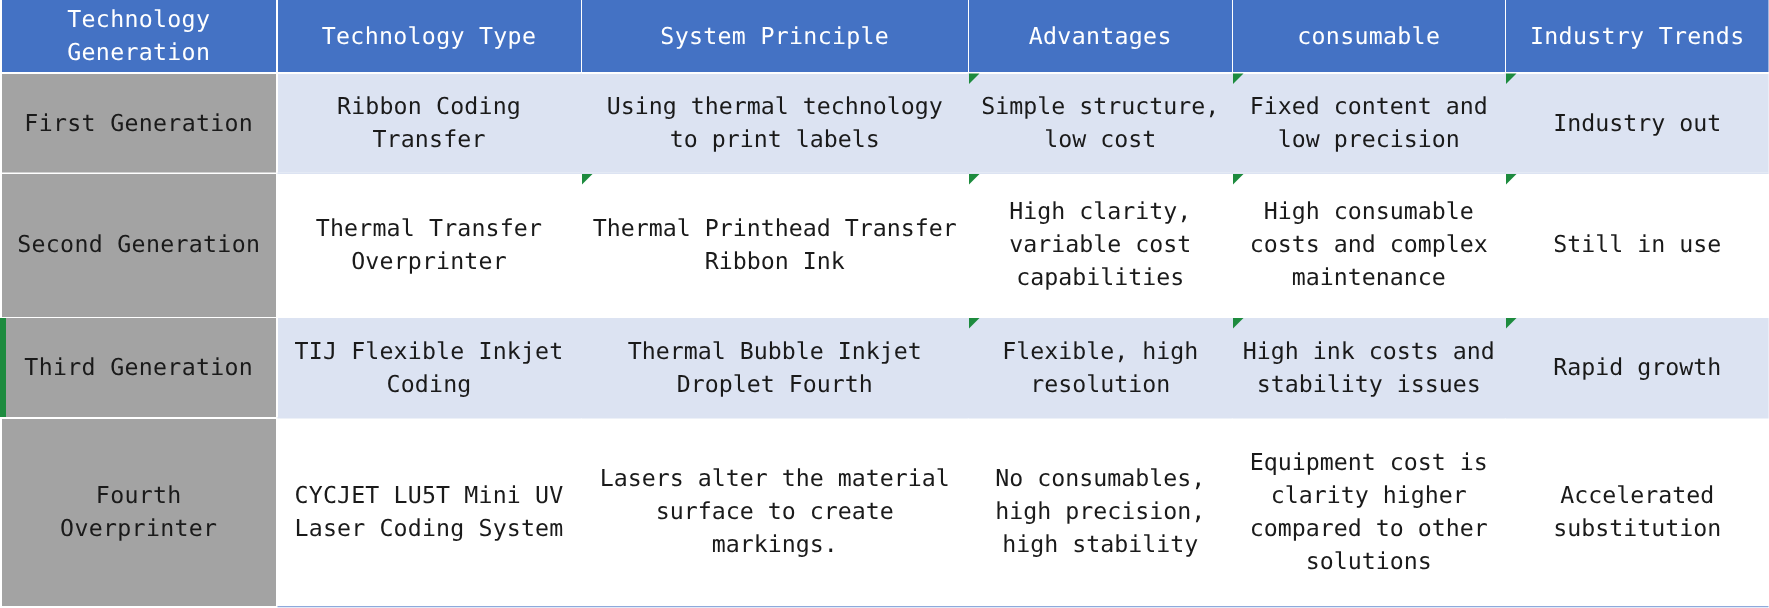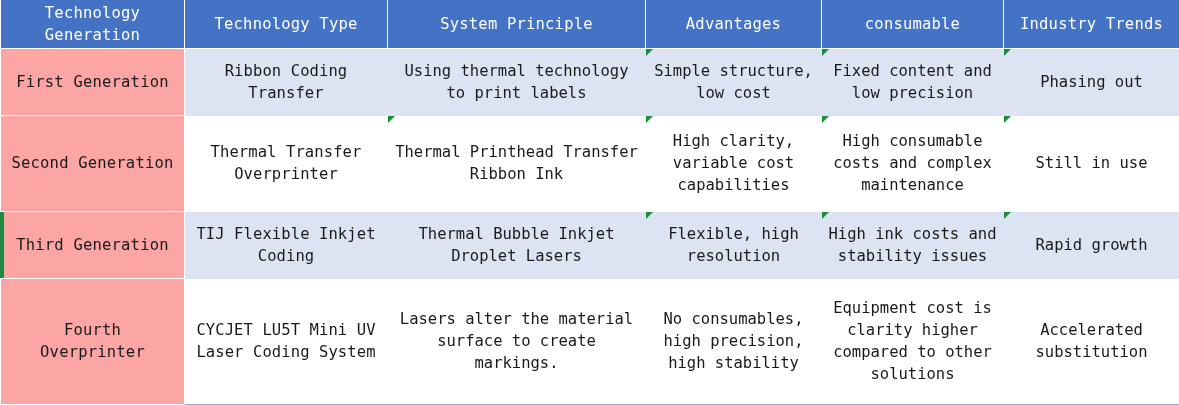--- a/index.html
+++ b/index.html
@@ -39,21 +39,21 @@
     color: #ffffff;
     font-size: 15.5px;
     border-left: 1px solid #ffffff;
     border-right: 1px solid #ffffff;
     border-top: none;
     border-bottom: 1px solid #ffffff;
     letter-spacing: 0.2px;
   }
   
   td.gen-cell {
-    background: #fca5a5;
+    background: #a3a3a3;
     color: #ffffff;
     border: 1px solid #ffffff;
     letter-spacing: 0.2px;
   }
   
   tr.band-tint td.data-cell { background: #dce3f2; border-color: #dce3f2; }
   tr.band-plain td.data-cell { background: #ffffff; border-color: #ffffff; }
 
   tr.band-plain td.data-cell { border-left: 1px solid #ffffff; border-right: 1px solid #ffffff; }
 
@@ -117,36 +117,36 @@
       </tr>
     </thead>
     <tbody>
 
       <tr class="band-tint">
         <td class="gen-cell">First Generation</td>
         <td class="data-cell type-cell">Ribbon Coding Transfer</td>
         <td class="data-cell">Using thermal technology to print labels</td>
         <td class="data-cell mark">Simple structure, low cost</td>
         <td class="data-cell mark">Fixed content and low precision</td>
-        <td class="data-cell mark">Phasing out</td>
+        <td class="data-cell mark">Industry out</td>
       </tr>
 
       <tr class="band-plain">
         <td class="gen-cell">Second Generation</td>
         <td class="data-cell type-cell">Thermal Transfer Overprinter</td>
         <td class="data-cell mark">Thermal Printhead Transfer Ribbon Ink</td>
         <td class="data-cell mark">High clarity, variable cost capabilities</td>
         <td class="data-cell mark">High consumable costs and complex maintenance</td>
         <td class="data-cell mark">Still in use</td>
       </tr>
 
       <tr class="band-tint">
         <td class="gen-cell stripe-left">Third Generation</td>
         <td class="data-cell type-cell">TIJ Flexible Inkjet Coding</td>
-        <td class="data-cell">Thermal Bubble Inkjet Droplet Lasers</td>
+        <td class="data-cell">Thermal Bubble Inkjet Droplet Fourth</td>
         <td class="data-cell mark">Flexible, high resolution</td>
         <td class="data-cell mark">High ink costs and stability issues</td>
         <td class="data-cell mark">Rapid growth</td>
       </tr>
 
       <tr class="band-plain last">
         <td class="gen-cell">Fourth Overprinter</td>
         <td class="data-cell type-cell">CYCJET LU5T Mini UV Laser Coding System</td>
         <td class="data-cell">Lasers alter the material surface to create markings.</td>
         <td class="data-cell">No consumables, high precision, high stability</td>

